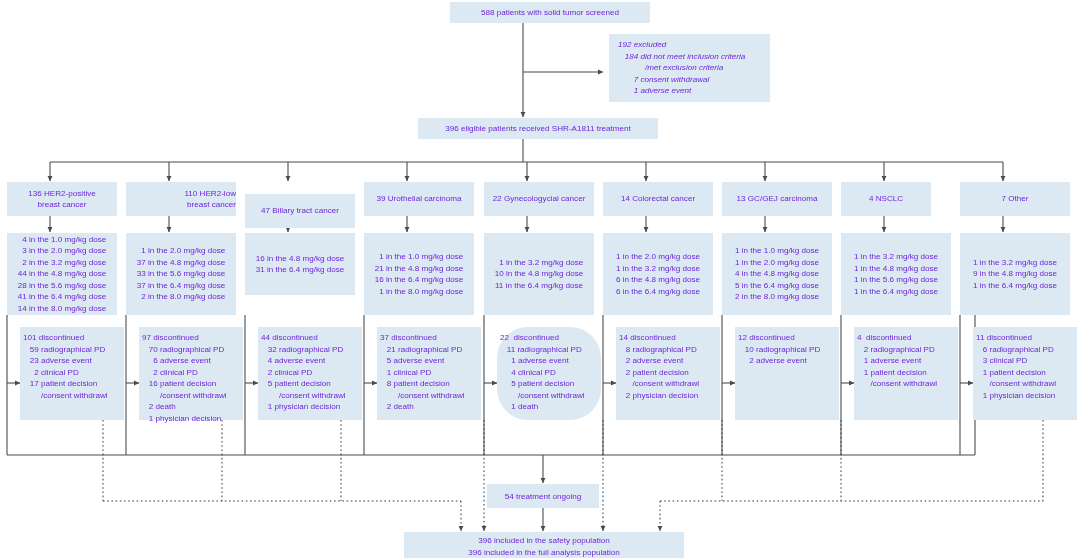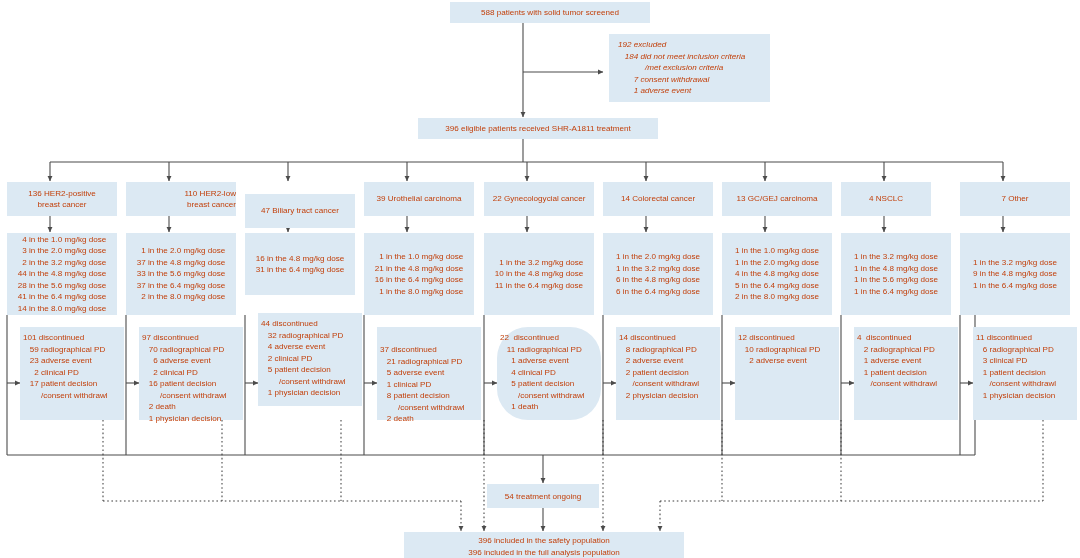--- a/index.html
+++ b/index.html
@@ -1,18 +1,18 @@
 <!DOCTYPE html>
 <html><head>
 <meta charset="utf-8">
 <style>
   html,body{margin:0;padding:0;background:#ffffff;}
   body{font-family:"Liberation Sans","DejaVu Sans",sans-serif;}
   #stage{position:relative;width:1080px;height:558px;overflow:hidden;background:#fff;}
-  .box{position:absolute;background:#dce9f3;box-sizing:border-box;color:#c2410c;}
+  .box{position:absolute;background:#dce9f3;box-sizing:border-box;color:#6d28d9;}
   .box .t{display:block;white-space:pre;line-height:11.5px;font-size:8.1px;}
   .ctr{text-align:center;}
   .lines{position:absolute;left:0;top:0;width:1080px;height:558px;pointer-events:none;}
 </style>
 </head>
 <body>
 
 <div id="stage">
 
   <svg class="lines" viewBox="0 0 1080 558">
@@ -158,39 +158,39 @@
         <span class="t">   2 death</span>
         <span class="t">   1 physician decision</span>
       </div>
       <div class="box ctr" style="left: 245px; top: 182px; width: 110px; height: 34px; display: flex; flex-direction: column; align-items: center; justify-content: center; margin-top: 12px;">
         <span class="t">47 Biliary tract cancer</span>
       </div>
       <div class="box" style="left: 245px; top: 233px; width: 110px; height: 62px; display: flex; flex-direction: column; align-items: center; justify-content: center;">
         <span class="t">16 in the 4.8 mg/kg dose</span>
         <span class="t">31 in the 6.4 mg/kg dose</span>
       </div>
-      <div class="box" style="left: 258px; top: 313px; width: 104px; height: 93px; padding: 5px 0px 0px 3px;">
+      <div class="box" style="left: 258px; top: 327px; width: 104px; height: 93px; padding: 5px 0px 0px 3px;">
         <span class="t">44 discontinued</span>
         <span class="t">   32 radiographical PD</span>
         <span class="t">   4 adverse event</span>
         <span class="t">   2 clinical PD</span>
         <span class="t">   5 patient decision</span>
         <span class="t">        /consent withdrawl</span>
         <span class="t">   1 physician decision</span>
       </div>
       <div class="box ctr" style="left: 364px; top: 182px; width: 110px; height: 34px; display: flex; flex-direction: column; align-items: center; justify-content: center;">
         <span class="t">39 Urothelial carcinoma</span>
       </div>
       <div class="box" style="left: 364px; top: 233px; width: 110px; height: 82px; display: flex; flex-direction: column; align-items: center; justify-content: center;">
         <span class="t">  1 in the 1.0 mg/kg dose</span>
         <span class="t">21 in the 4.8 mg/kg dose</span>
         <span class="t">16 in the 6.4 mg/kg dose</span>
         <span class="t">  1 in the 8.0 mg/kg dose</span>
       </div>
-      <div class="box" style="left: 377px; top: 327px; width: 104px; height: 93px; padding: 17px 0px 0px 3px;">
+      <div class="box" style="left: 377px; top: 327px; width: 104px; height: 93px; padding: 5px 0px 0px 3px;">
         <span class="t">37 discontinued</span>
         <span class="t">   21 radiographical PD</span>
         <span class="t">   5 adverse event</span>
         <span class="t">   1 clinical PD</span>
         <span class="t">   8 patient decision</span>
         <span class="t">        /consent withdrawl</span>
         <span class="t">   2 death</span>
       </div>
       <div class="box ctr" style="left: 484px; top: 182px; width: 110px; height: 34px; display: flex; flex-direction: column; align-items: center; justify-content: center;">
         <span class="t">22 Gynecologycial cancer</span>

